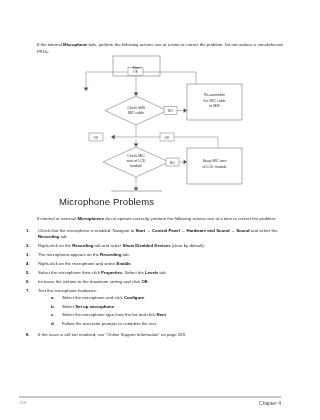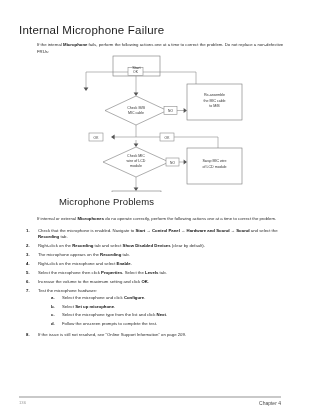--- a/index.html
+++ b/index.html
@@ -136,21 +136,20 @@
   svg text {
     font-family: "Liberation Sans", sans-serif;
     fill: #333;
   }
 </style>
 </head>
 <body>
 
 <div class="page">
 
-  <h1 class="section-title">Internal Microphone Failure</h1>
 
   <p class="intro" id="intro-1"><span>If the internal </span><span class="b">Microphone</span><span> fails, perform the following actions one at a time to correct the problem. Do not replace a non-defective FRUs:</span></p>
 
   <div class="flow">
     <svg width="300" height="140" viewBox="0 0 300 140" xmlns="http://www.w3.org/2000/svg">
       <g stroke="#8a8a8a" stroke-width="0.6" fill="none">
 
         <rect x="113" y="4" width="47" height="20" fill="#ffffff" stroke="#777"></rect>
 
         <path d="M136 24 L136 43"></path>

